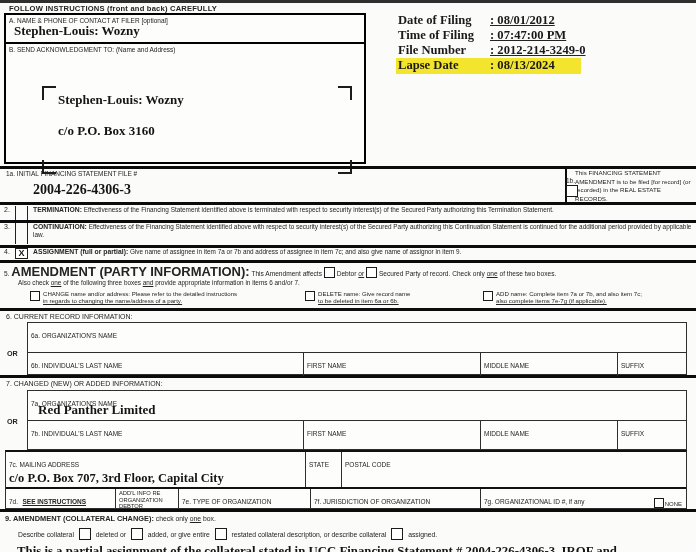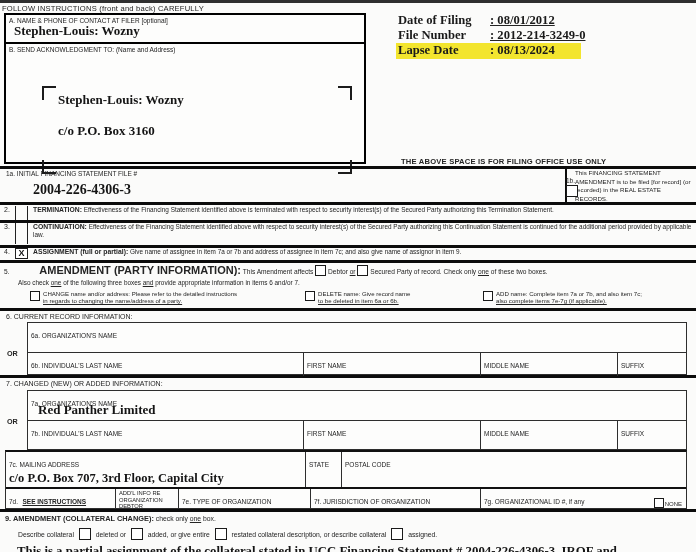--- a/index.html
+++ b/index.html
@@ -12,21 +12,21 @@
   .u{text-decoration:underline;}
   .val{font-family:"Liberation Serif","DejaVu Serif",serif;font-weight:bold;color:#151515;}
   .hline{position:absolute;left:0;width:696px;background:#0c0c0c;}
   .vline{position:absolute;background:#0c0c0c;}
   .cb{display:inline-block;width:9px;height:9px;border:1px solid #1a1a1a;background:#fff;vertical-align:-2px;}
   .cb.sm{width:8px;height:8px;}
   .cb.x{font:bold 9px "Liberation Sans",sans-serif;line-height:9px;text-align:center;color:#111;}
   .cbcell{display:inline-block;width:11px;border-left:1px solid #222;border-right:1px solid #222;text-align:center;}
   
   .top-strip{left:0;top:0;width:696px;height:3px;background:#2f2f2f;}
-  .follow{left:2px;top:4px;font-size:7.6px;font-weight:normal;letter-spacing:.2px;}
+  .follow{left:9px;top:4px;font-size:7.6px;font-weight:bold;letter-spacing:.2px;}
   
   .contact-box{left:4px;top:13px;width:358px;height:147px;border:2px solid #000;background:#fdfdfc;}
   .sect-a{height:27px;border-bottom:2px solid #000;position:relative;}
   .sect-a .lbl{padding:2px 0 0 3px;}
   .name-a{position:absolute;left:8px;top:8px;font-size:13px;}
   .sect-b{position:relative;height:116px;}
   .sect-b>.lbl{padding:2px 0 0 3px;}
   .bracket{width:12px;height:12px;}
   .bk-tl{left:36px;top:42px;border-left:2px solid #1c1c1c;border-top:2px solid #1c1c1c;}
   .bk-tr{left:332px;top:42px;border-right:2px solid #1c1c1c;border-top:2px solid #1c1c1c;}
@@ -49,21 +49,21 @@
   .c1b-left{width:13px;position:relative;}
   .c1b-left .cb{position:absolute;left:0;top:16px;width:10px;height:10px;}
   .c1b-text{font-size:6.2px;line-height:8.6px;}
   
   .strow{display:flex;align-items:stretch;}
   .strow .num{width:11px;padding-left:4px;font-size:7px;}
   .strow .txt{padding-left:5px;font-size:6.4px;line-height:8px;flex:1;}
   .strow .ttl{font-weight:bold;font-size:6.8px;}
   
   .r5l1{left:4px;top:264px;font-size:6.6px;white-space:nowrap;}
-  .r5l1 .ttl5{font-weight:bold;font-size:11px;margin-left:28px;}
+  .r5l1 .ttl5{font-weight:bold;font-size:13px;}
   .r5l2{left:18px;top:279px;font-size:6.4px;}
   .r5opt{top:290px;font-size:6.1px;line-height:7.4px;display:flex;}
   .r5opt .cb{margin:1px 3px 0 0;flex:0 0 auto;}
   
   .fieldbox{border:1.5px solid #2e2e2e;background:#fdfdfc;}
   .rowcells{display:flex;border-top:1.5px solid #2e2e2e;}
   .rowcells .c{border-right:1px solid #2e2e2e;padding:1px 0 0 3px;box-sizing:border-box;}
   .rowcells .c:last-child{border-right:none;}
   .or-lbl{font-size:7.2px;font-weight:bold;}
   .boxlbl{padding:1px 0 0 3px;}
@@ -100,24 +100,24 @@
       <div class="abs bracket bk-tr"></div>
       <div class="abs bracket bk-bl"></div>
       <div class="abs bracket bk-br"></div>
       <div class="abs val ack-name">Stephen-Louis: Wozny</div>
       <div class="abs val ack-a1">c/o P.O. Box 3160</div>
     </div>
   </div>
 
   <div class="abs filing">
     <div class="frow"><span class="flabel">Date of Filing</span><span>: 08/01/2012</span></div>
+    <div class="frow"><span class="flabel">Time of Filing</span><span>: 07:47:00 PM</span></div>
     <div class="frow"><span class="flabel">File Number</span><span>: 2012-214-3249-0</span></div>
     <div class="frow"><span class="hl-band"><span class="flabel">Lapse Date</span><span>: 08/13/2024</span></span></div>
   </div>
-  <div class="abs use-note">THE ABOVE SPACE IS FOR FILING OFFICE USE ONLY</div>
 
   <div class="hline" style="top:166px;height:3px;"></div>
   <div class="hline" style="top:202px;height:3px;"></div>
   <div class="hline" style="top:220px;height:2.5px;"></div>
   <div class="hline" style="top:245px;height:2.5px;"></div>
   <div class="hline" style="top:260px;height:2.5px;"></div>
   <div class="hline" style="top:308px;height:3px;"></div>
   <div class="hline" style="top:375px;height:3px;"></div>
   <div class="hline" style="top:509px;height:2.5px;"></div>
 

